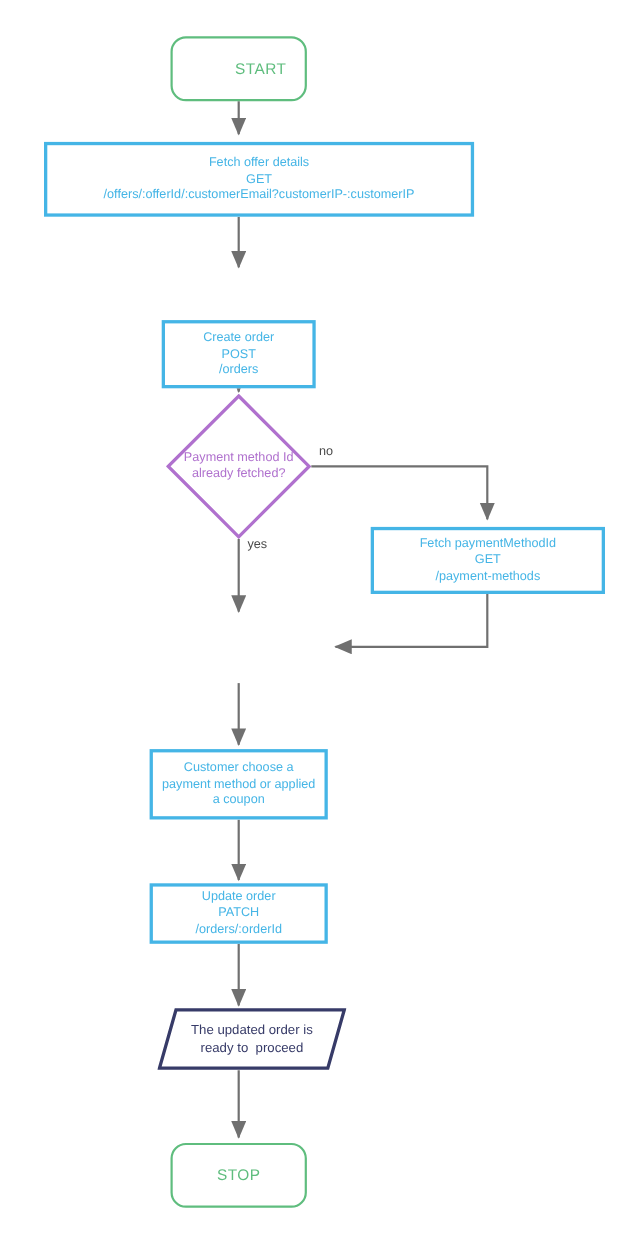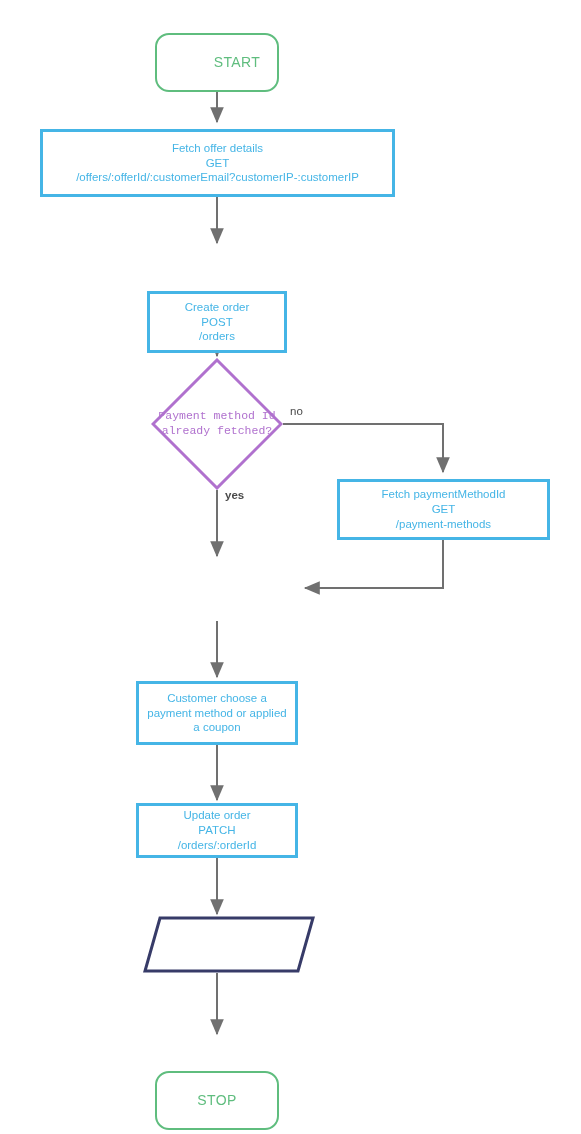--- a/index.html
+++ b/index.html
@@ -140,43 +140,43 @@
 
     <g>
       <line x1="217" y1="973" x2="217" y2="1034" stroke="#707070" stroke-width="2" marker-end="url(#arrowhead)"></line>
     </g>
   </svg>
 
   <div class="node node-terminal" style="left:155px; top:33px; width:124px; height:59px;padding-left:40px;">
     <span>START</span>
   </div>
 
-  <div class="node node-process" style="left:40px; top:129px; width:355px; height:68px;">
+  <div class="node node-process" style="left:40px; top:129px; width:391px; height:68px;">
     <span>Fetch offer details
 GET
 /offers/:offerId/:customerEmail?customerIP-:customerIP</span>
   </div>
 
   <div class="node node-process" style="left:147px; top:251px; width:140px; height:62px;margin-top:40px;">
     <span>Create order
 POST
 /orders</span>
   </div>
 
-  <div class="node node-decision" style="left:151px; top:358px; width:132px; height:132px;font-family:Liberation Mono, monospace;">
+  <div class="node node-decision" style="left:151px; top:358px; width:132px; height:132px;">
     <svg class="decision-shape" viewBox="0 0 132 132" xmlns="http://www.w3.org/2000/svg" preserveAspectRatio="none">
       <polygon points="66,2 130,66 66,130 2,66" fill="#ffffff" stroke="#b071ce" stroke-width="3"></polygon>
     </svg>
     <span class="decision-text">Payment method Id
 already fetched?</span>
   </div>
 
   <div class="edge-label" style="left:290px; top:405px;">no</div>
 
-  <div class="edge-label" style="left:225px; top:489px;font-weight:bold;">yes</div>
+  <div class="edge-label" style="left:225px; top:489px;">yes</div>
 
   <div class="node node-process" style="left:337px; top:479px; width:213px; height:61px;">
     <span>Fetch paymentMethodId
 GET
 /payment-methods</span>
   </div>
 
 
   <div class="node node-process" style="left:136px; top:803px; width:162px; height:55px;">
     <span>Update order
@@ -187,19 +187,21 @@
   <div class="node node-process" style="left:136px; top:681px; width:162px; height:64px;">
     <span>Customer choose a
 payment method or applied
 a coupon</span>
   </div>
 
   <div class="node node-io" style="left:143px; top:916px; width:172px; height:57px;">
     <svg class="io-shape" viewBox="0 0 172 57" xmlns="http://www.w3.org/2000/svg" preserveAspectRatio="none">
       <polygon points="17,2 170,2 155,55 2,55" fill="#ffffff" stroke="#373b68" stroke-width="3"></polygon>
     </svg>
-  </div>
-
-  <div class="node node-terminal" style="left:155px; top:1071px; width:124px; height:59px;">
+    <span class="io-text">The updated order is
+ready to  proceed</span>
+  </div>
+
+  <div class="node node-terminal" style="left:155px; top:1039px; width:124px; height:59px;">
     <span>STOP</span>
   </div>
 
 </div>
 
 </body></html>

